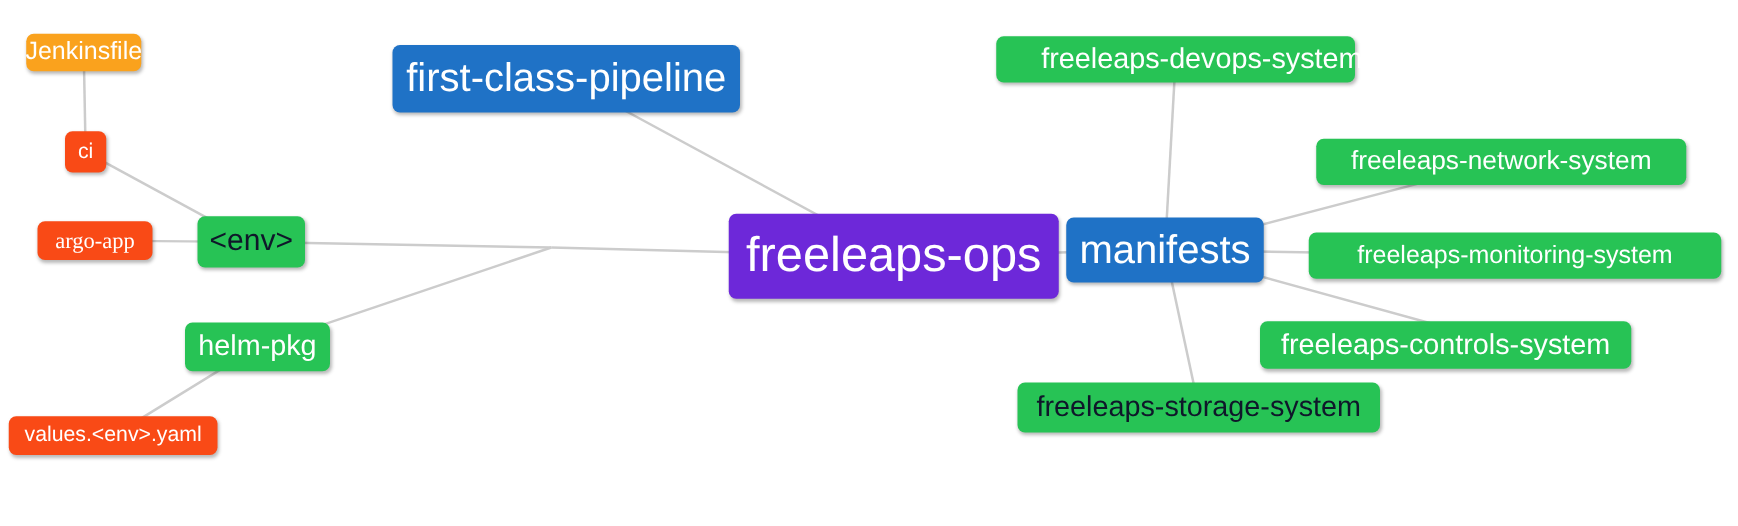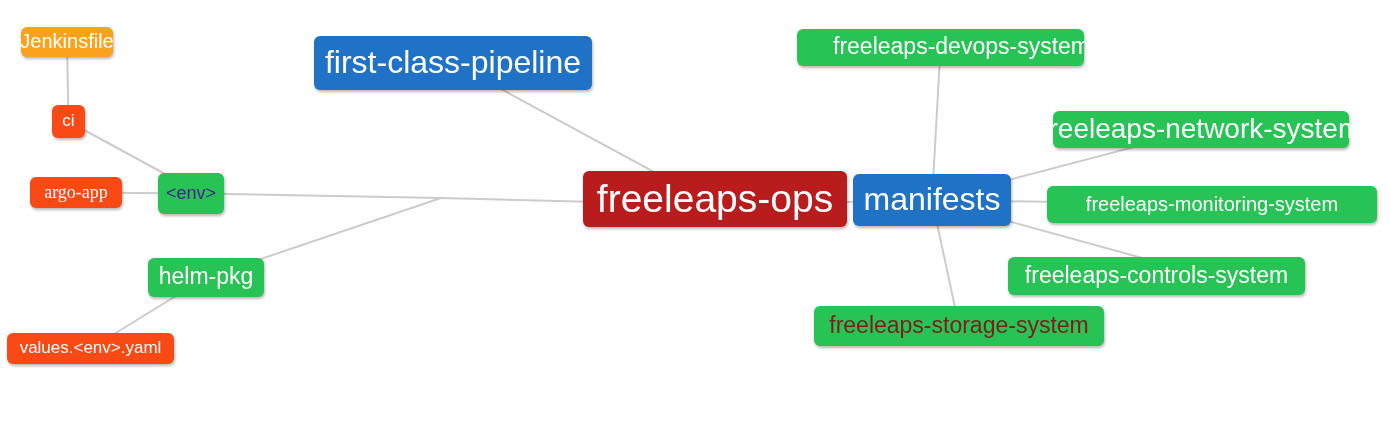--- a/index.html
+++ b/index.html
@@ -52,24 +52,24 @@
       <line x1="715" y1="205" x2="932" y2="200" stroke="#CCCCCC" stroke-width="2"></line>
       <line x1="932" y1="200" x2="940.5" y2="47.5" stroke="#CCCCCC" stroke-width="2"></line>
       <line x1="932" y1="200" x2="1201" y2="129.5" stroke="#CCCCCC" stroke-width="2"></line>
       <line x1="932" y1="200" x2="1212" y2="204.5" stroke="#CCCCCC" stroke-width="2"></line>
       <line x1="932" y1="200" x2="1207.5" y2="276" stroke="#CCCCCC" stroke-width="2"></line>
       <line x1="932" y1="200" x2="959" y2="326" stroke="#CCCCCC" stroke-width="2"></line>
     </svg>
 <div class="node" style="left: 21px; top: 27px; width: 92px; height: 30px; font-size: 20px; background: rgb(250, 162, 29); color: rgb(255, 255, 255);">Jenkinsfile</div>
     <div class="node" style="left: 52px; top: 105px; width: 33px; height: 33px; font-size: 17px; background: rgb(249, 74, 22); color: rgb(255, 255, 255);">ci</div>
     <div class="node" style="left: 30px; top: 177px; width: 92px; height: 31px; font-size: 18px; background: rgb(249, 74, 22); color: rgb(255, 255, 255); font-family: Liberation Serif, serif;">argo-app</div>
-    <div class="node" style="left: 158px; top: 173px; width: 66px; height: 41px; font-size: 18px; background: rgb(39, 195, 85); color: #4c1d95;">&lt;env&gt;</div>
+    <div class="node" style="left: 158px; top: 173px; width: 86px; height: 41px; font-size: 24px; background: rgb(39, 195, 85); color: #0f172a;">&lt;env&gt;</div>
     <div class="node" style="left: 148px; top: 258px; width: 116px; height: 39px; font-size: 23px; background: rgb(39, 195, 85); color: rgb(255, 255, 255);">helm-pkg</div>
     <div class="node" style="left: 7px; top: 333px; width: 167px; height: 31px; font-size: 17px; background: rgb(249, 74, 22); color: rgb(255, 255, 255);">values.&lt;env&gt;.yaml</div>
     <div class="node" style="left: 314px; top: 36px; width: 278px; height: 54px; font-size: 32px; background: rgb(31, 114, 198); color: rgb(255, 255, 255);">first-class-pipeline</div>
-    <div class="node" style="left: 583px; top: 171px; width: 264px; height: 56px; font-size: 39px; background: #b91c1c; color: rgb(255, 255, 255); text-align: center;">freeleaps-ops</div>
+    <div class="node" style="left: 583px; top: 171px; width: 264px; height: 68px; font-size: 39px; background: #6d28d9; color: rgb(255, 255, 255); text-align: center;">freeleaps-ops</div>
     <div class="node" style="left: 853px; top: 174px; width: 158px; height: 52px; font-size: 32px; background: rgb(31, 114, 198); color: rgb(255, 255, 255);">manifests</div>
     <div class="node" style="left: 797px; top: 29px; width: 287px; height: 37px; font-size: 23px; background: rgb(39, 195, 85); color: rgb(255, 255, 255); padding-left: 42px;">freeleaps-devops-system</div>
-    <div class="node" style="left: 1053px; top: 111px; width: 296px; height: 37px; font-size: 28px; background: rgb(39, 195, 85); color: rgb(255, 255, 255);">freeleaps-network-system</div>
+    <div class="node" style="left: 1053px; top: 111px; width: 296px; height: 37px; font-size: 21px; background: rgb(39, 195, 85); color: rgb(255, 255, 255);">freeleaps-network-system</div>
     <div class="node" style="left: 1047px; top: 186px; width: 330px; height: 37px; font-size: 20px; background: rgb(39, 195, 85); color: rgb(255, 255, 255);">freeleaps-monitoring-system</div>
     <div class="node" style="left: 1008px; top: 257px; width: 297px; height: 38px; font-size: 23px; background: rgb(39, 195, 85); color: rgb(255, 255, 255);">freeleaps-controls-system</div>
-    <div class="node" style="left: 814px; top: 306px; width: 290px; height: 40px; font-size: 23px; background: rgb(39, 195, 85); color: #7f1d1d;">freeleaps-storage-system</div>
+    <div class="node" style="left: 814px; top: 306px; width: 290px; height: 40px; font-size: 23px; background: rgb(39, 195, 85); color: #0f172a;">freeleaps-storage-system</div>
   </div>
 
 </body></html>

